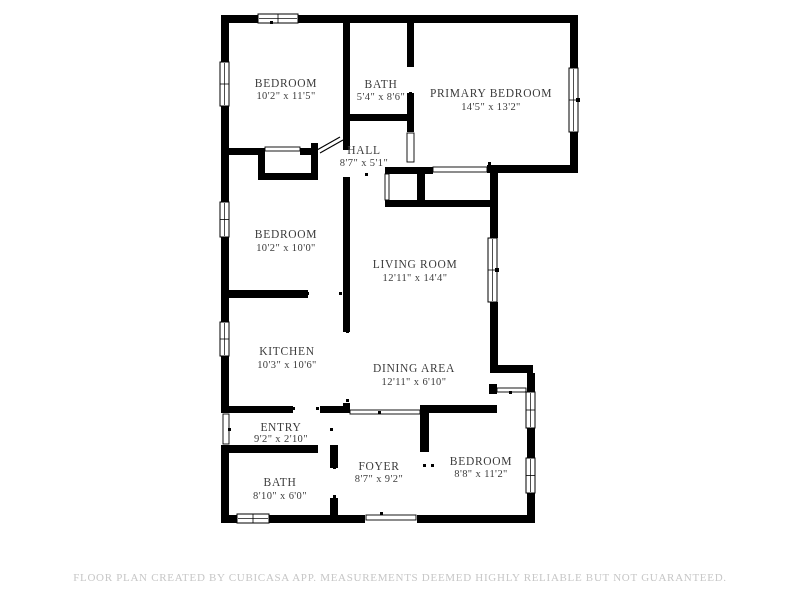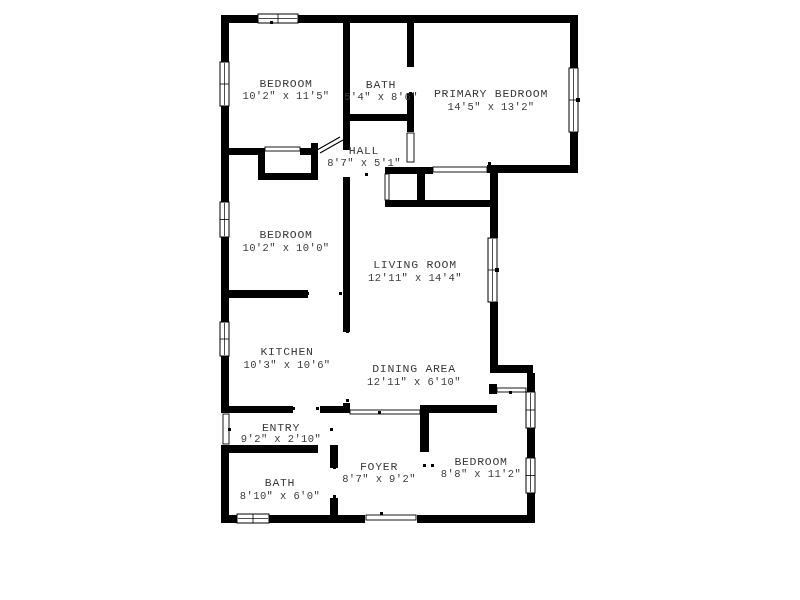--- a/index.html
+++ b/index.html
@@ -1,17 +1,17 @@
 <!DOCTYPE html>
 <html><head>
 <meta charset="utf-8">
 <style>
   html,body{margin:0;padding:0;background:#ffffff;}
   .stage{position:relative;width:800px;height:600px;background:#ffffff;overflow:hidden;
-         font-family:Liberation Mono, monospace;}
+         font-family:Liberation Serif, serif;}
   svg{position:absolute;left:0;top:0;}
   .room-name{font-size:11.5px;fill:#3c3c3c;letter-spacing:0.7px;text-anchor:middle;}
   .room-dims{font-size:10.5px;fill:#3c3c3c;letter-spacing:0.4px;text-anchor:middle;}
   .footer{position:absolute;left:0;right:0;top:571px;text-align:center;
           font-size:11px;color:#c8c8c8;letter-spacing:0.7px;}
 </style>
 </head>
 <body>
 
 <div class="stage">
@@ -165,13 +165,14 @@
         <text x="281" y="431" class="room-name">ENTRY</text>
         <text x="281" y="442" class="room-dims">9'2" x 2'10"</text>
         <text x="379" y="470" class="room-name">FOYER</text>
         <text x="379" y="482" class="room-dims">8'7" x 9'2"</text>
         <text x="481" y="465" class="room-name">BEDROOM</text>
         <text x="481" y="477" class="room-dims">8'8" x 11'2"</text>
         <text x="280" y="486" class="room-name">BATH</text>
         <text x="280" y="499" class="room-dims">8'10" x 6'0"</text>
       </g>
   </svg>
+  <div class="footer">FLOOR PLAN CREATED BY CUBICASA APP. MEASUREMENTS DEEMED HIGHLY RELIABLE BUT NOT GUARANTEED.</div>
 </div>
 
 </body></html>

